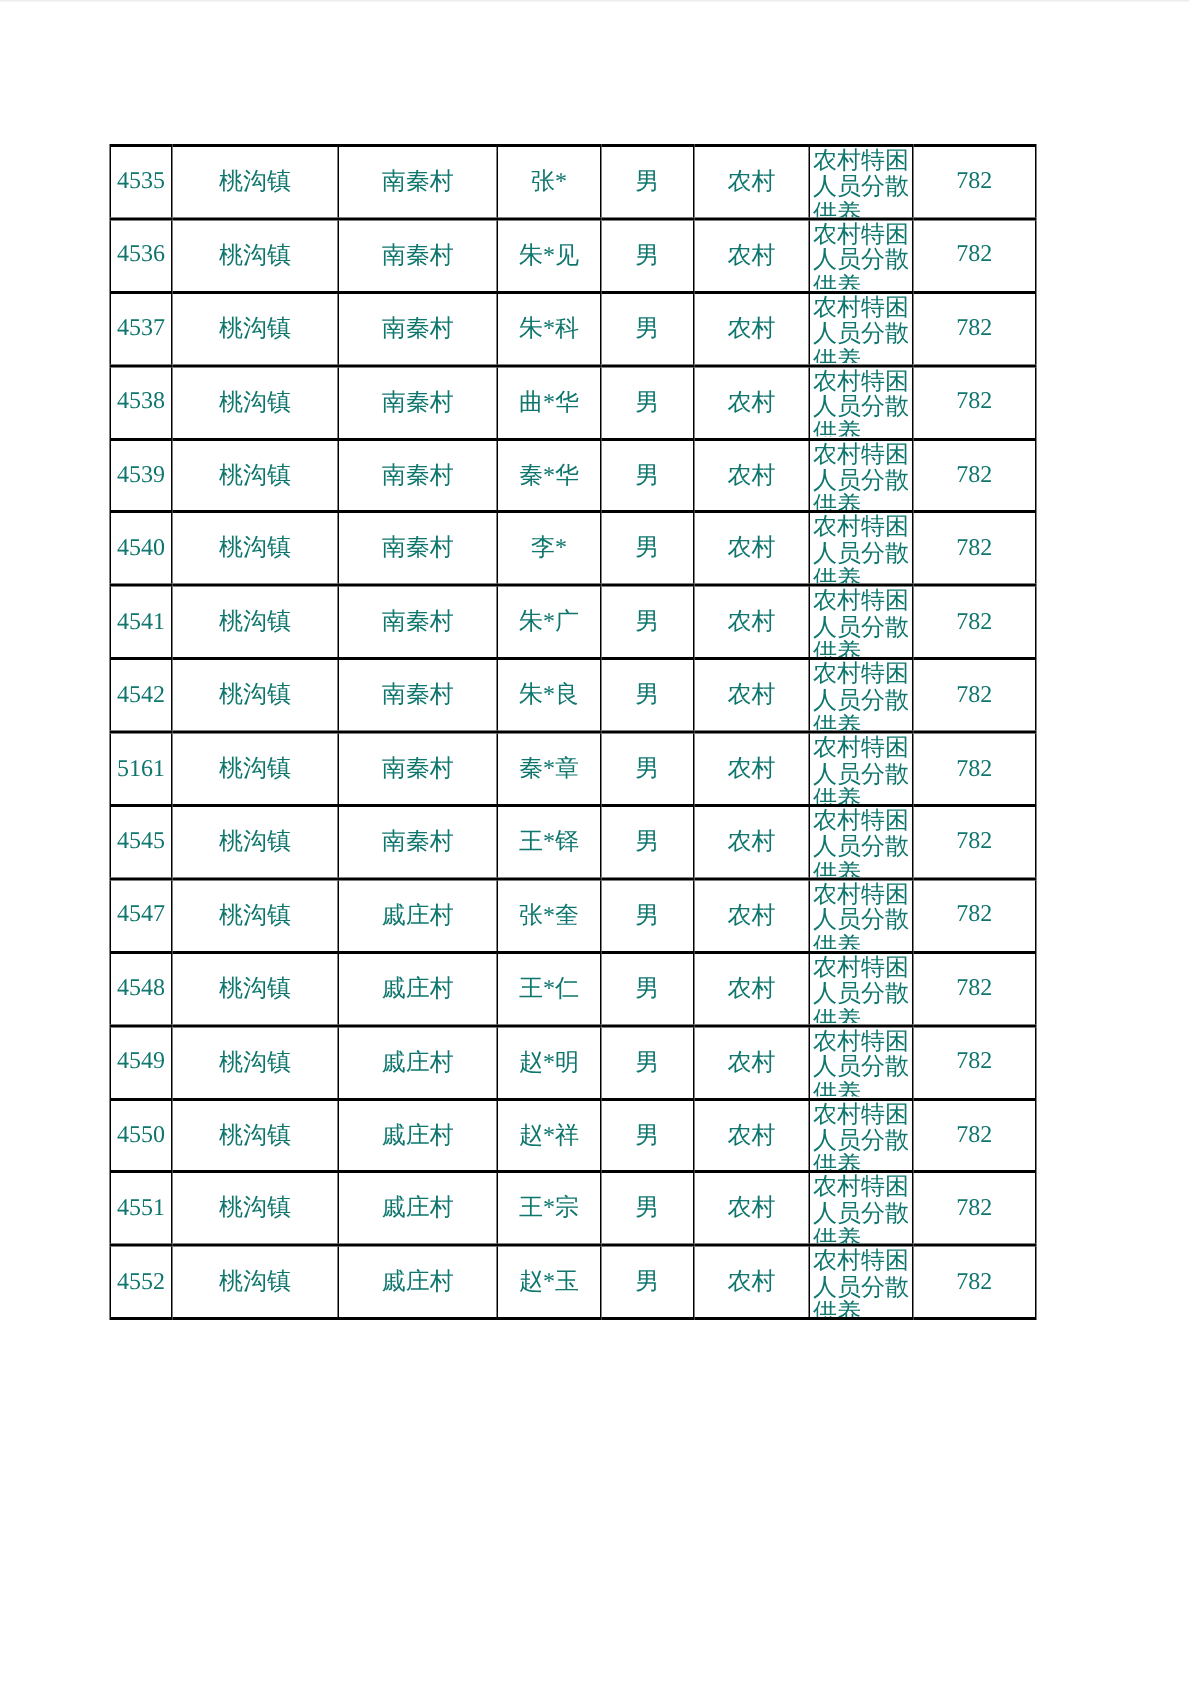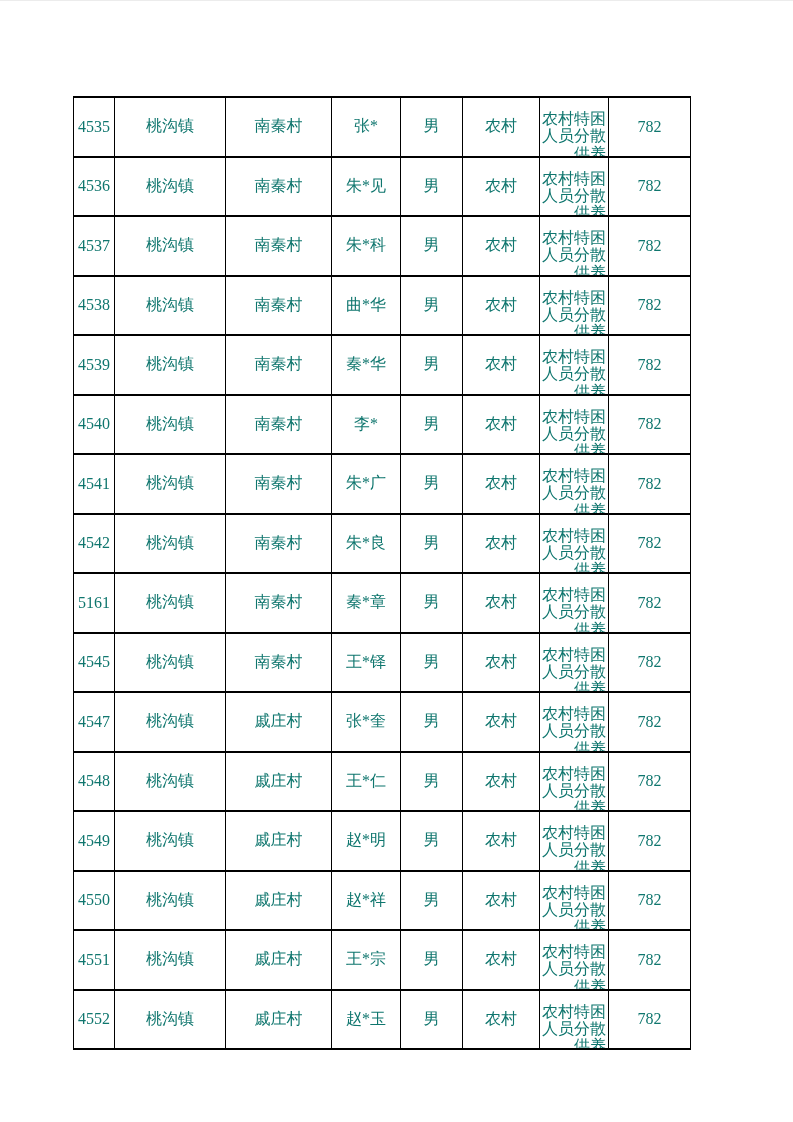--- a/index.html
+++ b/index.html
@@ -49,24 +49,24 @@
     white-space: nowrap;
   }
   table.roster td.cat-cell {
     vertical-align: top;
     white-space: normal;
   }
   .cat-inner {
     width: 64px;
     height: 45.5px;
     margin: 0 auto;
-    padding-top: 12px;
+    padding-top: 1px;
     overflow: hidden;
     line-height: 17.4px;
-    text-align: right;
+    text-align: left;
     word-break: break-all;
   }
 </style>
 </head>
 <body>
 
 <div class="page">
   <div class="page-top-edge"></div>
 
   <table class="roster">

